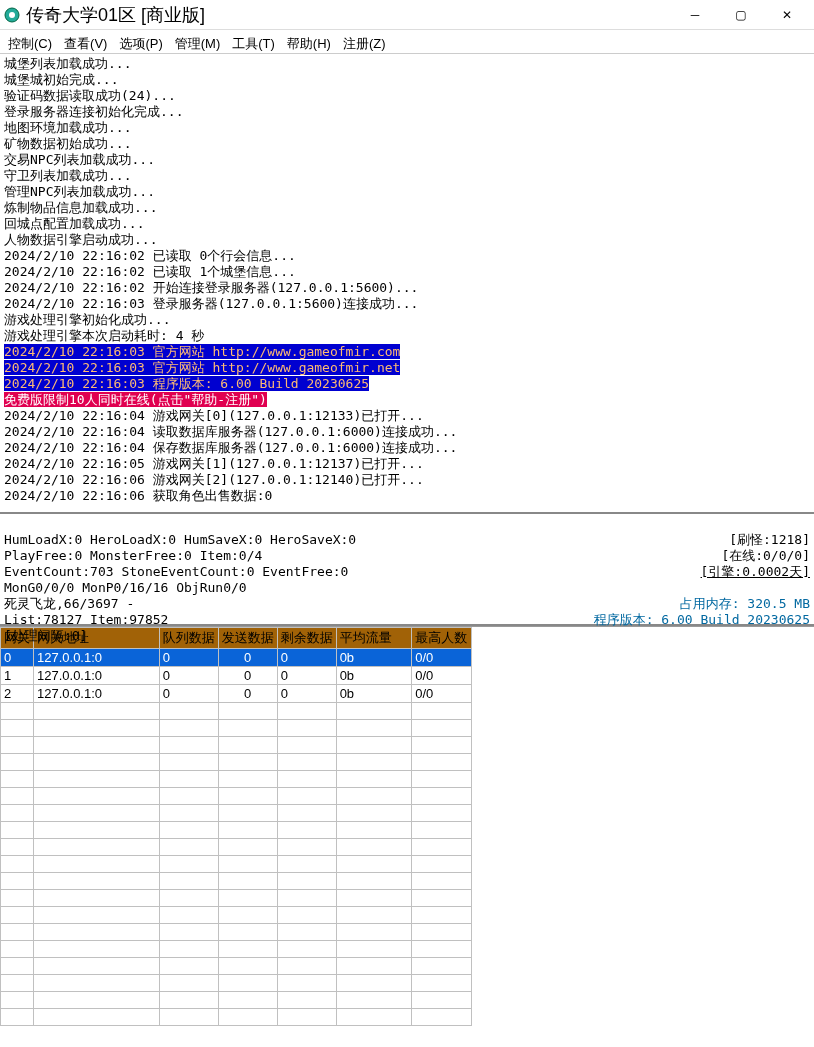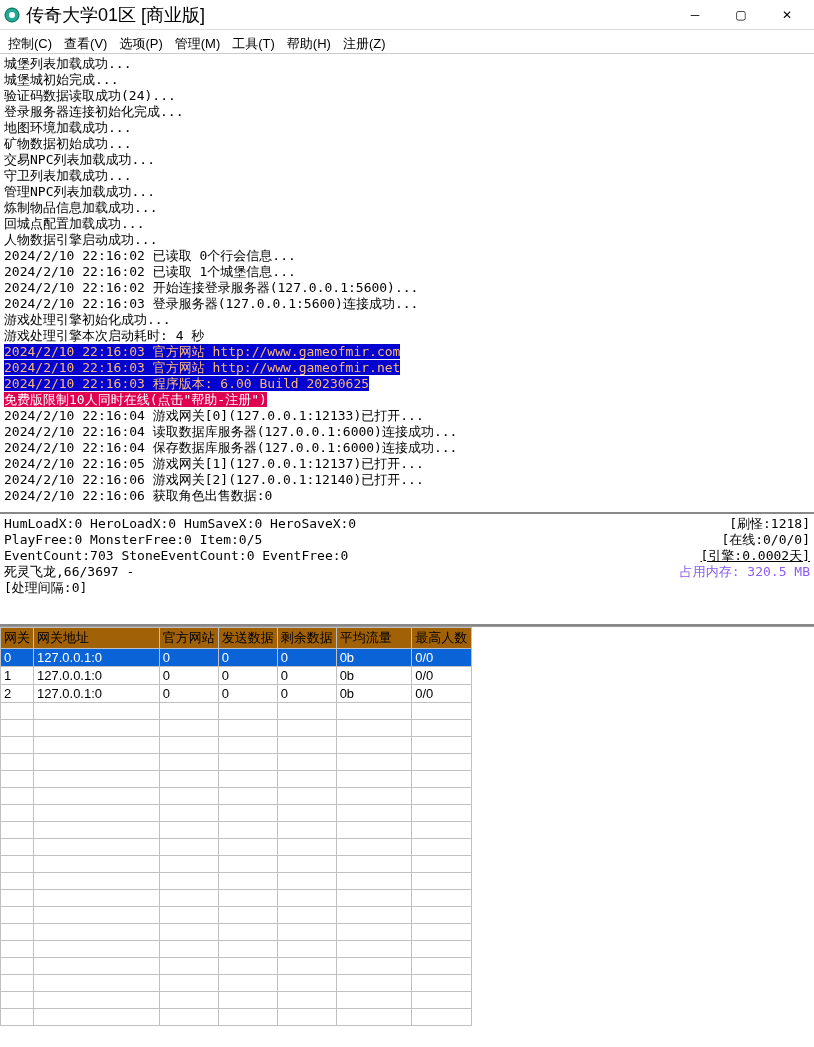--- a/index.html
+++ b/index.html
@@ -56,29 +56,29 @@
   border-bottom: 2px solid #888;
 }
 .console .line { white-space: pre; }
 .hl-blue { background: #0000d0; color: #fdba74; }
 .hl-red { background: #e00050; color: #fff; }
 .status {
   height: 112px;
   font-family: "NSimSun", "SimSun", monospace;
   font-size: 13px;
   line-height: 16px;
-  padding: 2px 4px;
+  padding: 18px 4px;
   border-bottom: 2px solid #888;
   position: relative;
 }
 .status-left { float: left; }
 .status-right { float: right; text-align: center; }
 .status-row { overflow: hidden; }
 .u { text-decoration: underline; margin-left: 12px; }
-.version-blue { color: #8b5cf6; }
+.version-blue { color: #0369a1; }
 .table-wrap {
   height: 421px;
   overflow-y: scroll;
   border-top: 1px solid #999;
 }
 table {
   border-collapse: collapse;
   width: 472px;
 }
 th, td {
@@ -94,21 +94,21 @@
   background: #a16207;
   font-weight: normal;
 }
 tr.selected td {
   background: #0a64d8;
   color: #fff;
 }
 .col0 { width: 32px; }
 .col1 { width: 140px; }
 .col2 { width: 54px; }
-.col3 { width: 54px; }
+.col3 { width: 54px; text-align: center; }
 .col4 { width: 56px; }
 .col5 { width: 80px; }
 .col6 { width: 60px; }
 </style>
 </head>
 <body>
 
 <div class="titlebar">
   <span class="app-icon">
     <svg width="16" height="16">
@@ -135,43 +135,50 @@
 </div>
 
 <div class="console" id="console"><div class="line">城堡列表加载成功...</div><div class="line">城堡城初始完成...</div><div class="line">验证码数据读取成功(24)...</div><div class="line">登录服务器连接初始化完成...</div><div class="line">地图环境加载成功...</div><div class="line">矿物数据初始成功...</div><div class="line">交易NPC列表加载成功...</div><div class="line">守卫列表加载成功...</div><div class="line">管理NPC列表加载成功...</div><div class="line">炼制物品信息加载成功...</div><div class="line">回城点配置加载成功...</div><div class="line">人物数据引擎启动成功...</div><div class="line">2024/2/10 22:16:02 已读取 0个行会信息...</div><div class="line">2024/2/10 22:16:02 已读取 1个城堡信息...</div><div class="line">2024/2/10 22:16:02 开始连接登录服务器(127.0.0.1:5600)...</div><div class="line">2024/2/10 22:16:03 登录服务器(127.0.0.1:5600)连接成功...</div><div class="line">游戏处理引擎初始化成功...</div><div class="line">游戏处理引擎本次启动耗时: 4 秒</div><div class="line"><span class="hl-blue">2024/2/10 22:16:03 官方网站 http://www.gameofmir.com</span></div><div class="line"><span class="hl-blue">2024/2/10 22:16:03 官方网站 http://www.gameofmir.net</span></div><div class="line"><span class="hl-blue">2024/2/10 22:16:03 程序版本: 6.00 Build 20230625</span></div><div class="line"><span class="hl-red">免费版限制10人同时在线(点击"帮助-注册")</span></div><div class="line">2024/2/10 22:16:04 游戏网关[0](127.0.0.1:12133)已打开...</div><div class="line">2024/2/10 22:16:04 读取数据库服务器(127.0.0.1:6000)连接成功...</div><div class="line">2024/2/10 22:16:04 保存数据库服务器(127.0.0.1:6000)连接成功...</div><div class="line">2024/2/10 22:16:05 游戏网关[1](127.0.0.1:12137)已打开...</div><div class="line">2024/2/10 22:16:06 游戏网关[2](127.0.0.1:12140)已打开...</div><div class="line">2024/2/10 22:16:06 获取角色出售数据:0</div></div>
 
 <div class="status">
   <div class="status-row">
     <span class="status-left">HumLoadX:0 HeroLoadX:0 HumSaveX:0 HeroSaveX:0</span>
     <span class="status-right">[刷怪:1218]</span>
   </div>
   <div class="status-row">
-    <span class="status-left">PlayFree:0 MonsterFree:0 Item:0/5</span>
+    <span class="status-left">PlayFree:0 MonsterFree:0 Item:0/4</span>
     <span class="status-right">[在线:0/0/0]</span>
   </div>
   <div class="status-row">
     <span class="status-left">EventCount:703 StoneEventCount:0 EventFree:0</span>
     <span class="status-right u">[引擎:0.0002天]</span>
   </div>
   <div class="status-row">
+    <span class="status-left">MonG0/0/0 MonP0/16/16 ObjRun0/0</span>
+  </div>
+  <div class="status-row">
     <span class="status-left">死灵飞龙,66/3697 -</span>
     <span class="status-right version-blue">占用内存: 320.5 MB</span>
+  </div>
+  <div class="status-row">
+    <span class="status-left">List:78127 Item:97852</span>
+    <span class="status-right version-blue">程序版本: 6.00 Build 20230625</span>
   </div>
   <div class="status-row">
     <span class="status-left">[处理间隔:0]</span>
   </div>
 </div>
 
 <div class="table-wrap">
   <table id="gwtable">
     <thead>
         <tr id="gwhead">
           <th class="col0">网关</th>
           <th class="col1">网关地址</th>
-          <th class="col2">官方网站</th>
+          <th class="col2">队列数据</th>
           <th class="col3">发送数据</th>
           <th class="col4">剩余数据</th>
           <th class="col5">平均流量</th>
           <th class="col6">最高人数</th>
         </tr>
       </thead>
     <tbody id="gwbody">
         <tr class="selected">
           <td class="col0">0</td>
           <td class="col1">127.0.0.1:0</td>

